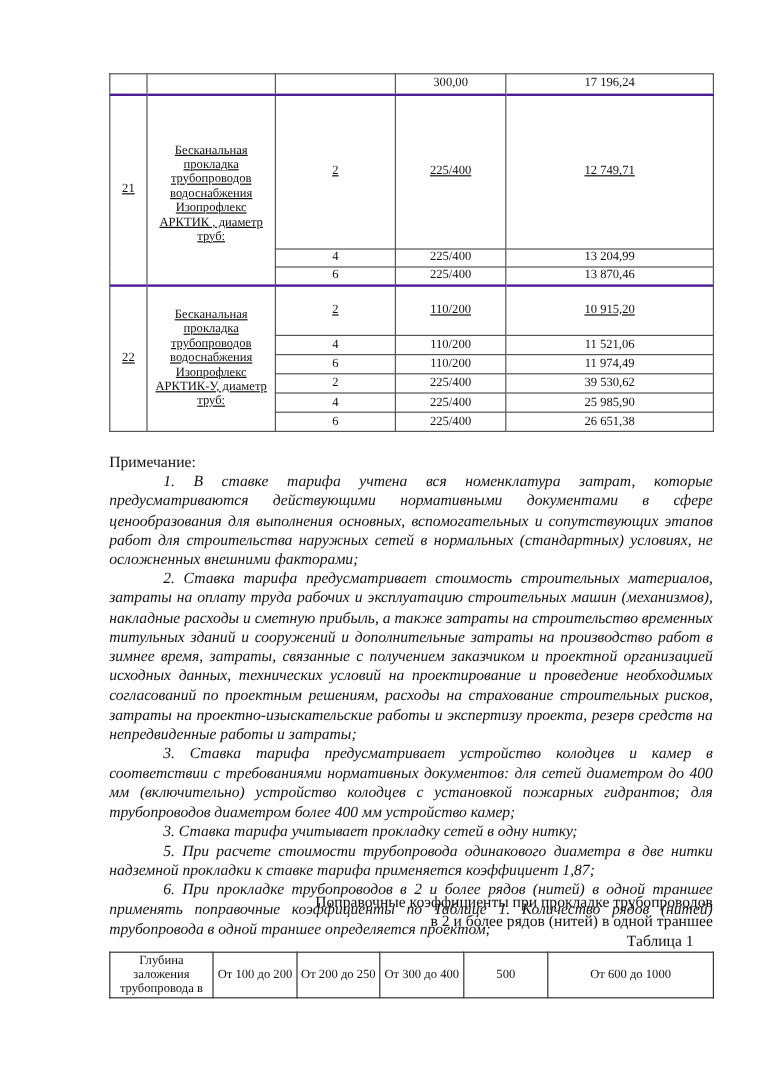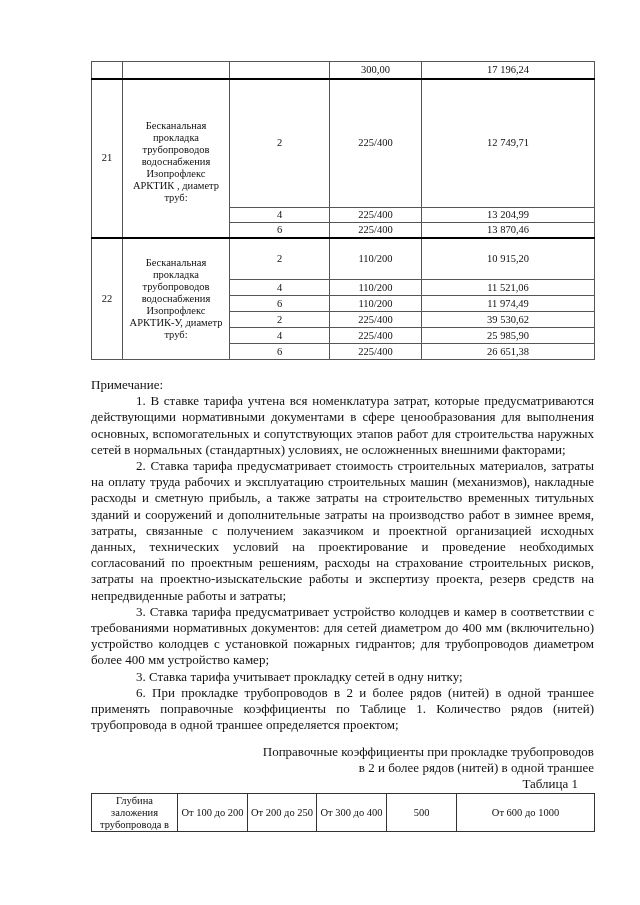--- a/index.html
+++ b/index.html
@@ -12,29 +12,29 @@
     position: absolute; left: 91px; top: 61px;
     border-collapse: collapse; table-layout: fixed;
     width: 503px;
     font-size: 10.5px;
   }
   table.main td {
     border: 1px solid #555;
     text-align: center; vertical-align: middle;
     padding: 0 2px; line-height: 12px;
   }
-  table.main tr.thickTop td { border-top: 2px solid #000000; }
+  table.main tr.thickTop td { border-top: 2px solid #4c1d95; text-decoration: underline; }
   .desc { font-size: 10.5px; line-height: 12.4px; }
 
   .notes {
     position: absolute; left: 91px; top: 377px; width: 503px;
     font-size: 13px; line-height: 16.2px; text-align: justify;
   }
   .notes p { margin: 0; }
-  .notes p.ind { text-indent: 45px; }
+  .notes p.ind { text-indent: 45px; font-style: italic; }
   .notes .heading { text-align: left; }
 
   .caption {
     position: absolute; left: 91px; width: 503px; text-align: right;
     font-size: 13px; line-height: 16px;
   }
   .tabno {
     position: absolute; right: 62px; top: 776px; font-size: 13px;
   }
   table.coef {
@@ -119,20 +119,21 @@
   </tr>
 </tbody>
   </table>
 
 <div class="notes">
   <p class="heading">Примечание:</p>
   <p class="ind">1. В ставке тарифа учтена вся номенклатура затрат, которые предусматриваются действующими нормативными документами в сфере ценообразования для выполнения основных, вспомогательных и сопутствующих этапов работ для строительства наружных сетей в нормальных (стандартных) условиях, не осложненных внешними факторами;</p>
   <p class="ind">2. Ставка тарифа предусматривает стоимость строительных материалов, затраты на оплату труда рабочих и эксплуатацию строительных машин (механизмов), накладные расходы и сметную прибыль, а также затраты на строительство временных титульных зданий и сооружений и дополнительные затраты на производство работ в зимнее время, затраты, связанные с получением заказчиком и проектной организацией исходных данных, технических условий на проектирование и проведение необходимых согласований по проектным решениям, расходы на страхование строительных рисков, затраты на проектно-изыскательские работы и экспертизу проекта, резерв средств на непредвиденные работы и затраты;</p>
   <p class="ind">3. Ставка тарифа предусматривает устройство колодцев и камер в соответствии с требованиями нормативных документов: для сетей диаметром до 400 мм (включительно) устройство колодцев с установкой пожарных гидрантов; для трубопроводов диаметром более 400 мм устройство камер;</p>
   <p class="ind">3. Ставка тарифа учитывает прокладку сетей в одну нитку;</p>
+  <p class="ind">5. При расчете стоимости трубопровода одинакового диаметра в две нитки надземной прокладки к ставке тарифа применяется коэффициент 1,87;</p>
   <p class="ind">6. При прокладке трубопроводов в 2 и более рядов (нитей) в одной траншее применять поправочные коэффициенты по Таблице 1. Количество рядов (нитей) трубопровода в одной траншее определяется проектом;</p>
 </div>
 
 <div class="caption" style="top:744px">Поправочные коэффициенты при прокладке трубопроводов</div>
 <div class="caption" style="top:760px">в 2 и более рядов (нитей) в одной траншее</div>
 <div class="tabno">Таблица 1</div>
 
 <table class="coef">
   <colgroup>
     <col style="width:86px">

